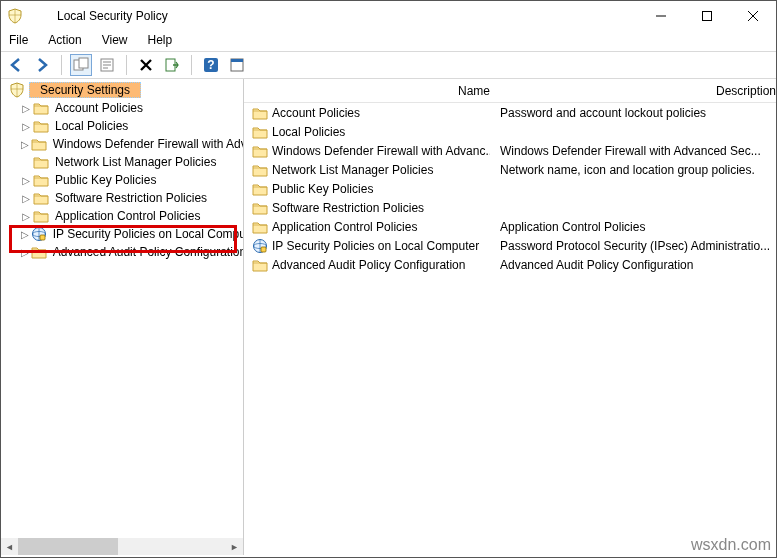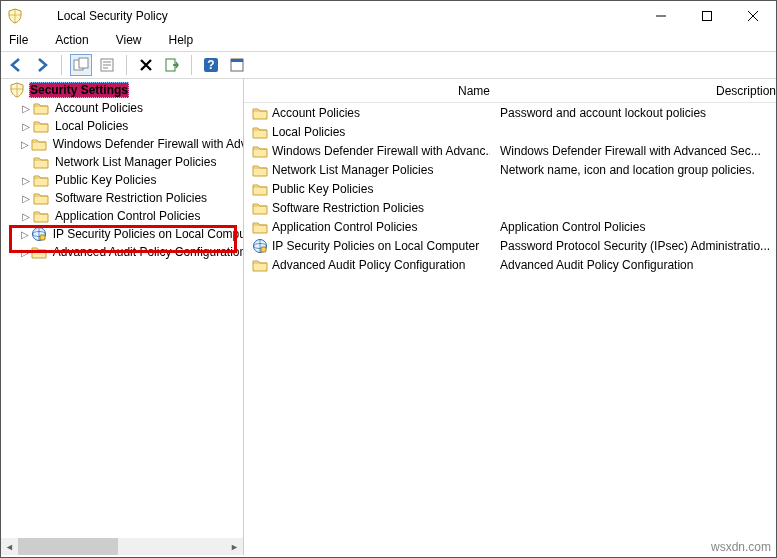--- a/index.html
+++ b/index.html
@@ -2,47 +2,47 @@
 <html><head>
 <meta charset="utf-8">
 <style>
   * { box-sizing: border-box; font-family: "Segoe UI", Tahoma, sans-serif; font-size: 12px; }
   body { margin: 0; background: #fff; width: 777px; height: 558px; overflow: hidden; border: 1px solid #555; }
   .titlebar { display: flex; align-items: center; height: 30px; padding: 0 0 0 6px; }
   .titlebar .ticon { width: 16px; height: 16px; margin-right: 6px; }
   .titlebar .title { flex: 1; margin-left: 28px; }
   .titlebar .winbtns { display: flex; }
   .titlebar .winbtn { width: 46px; height: 30px; display: flex; align-items: center; justify-content: center; }
-  .menubar { display: flex; gap: 27px; padding: 2px 8px 4px 8px; }
+  .menubar { display: flex; gap: 20px; padding: 2px 8px 4px 8px; }
   .menubar .mitem { }
   .toolbar { display: flex; align-items: center; gap: 4px; padding: 2px 4px; border-top: 1px solid #d9d9d9; border-bottom: 1px solid #d9d9d9; height: 28px; }
   .toolbar .sep { width: 1px; height: 20px; background: #ccc; margin: 0 4px; }
   .toolbar .tbtn { width: 22px; height: 22px; display: flex; align-items: center; justify-content: center; }
   .body { display: flex; height: calc(558px - 30px - 22px - 28px - 2px); }
   .treepane { width: 243px; border-right: 1px solid #ccc; overflow: hidden; position: relative; }
   .listpane { flex: 1; }
   .treeroot { padding: 2px 0 0 2px; }
   .trow { display: flex; align-items: center; height: 18px; white-space: nowrap; padding-left: 4px; }
-  .trow.selected .tlabel { background: #be185d; border: 1px dotted #99d1ff; padding: 0 0; font-weight: bold; }
+  .trow.selected .tlabel { background: #fdba74; border: 1px dotted #99d1ff; padding: 0 10px; }
   .tlabel { padding: 0 2px; }
   .arrow { width: 10px; display: inline-flex; justify-content: center; color: #666; font-size: 10px; }
   .ficon { width: 16px; height: 16px; margin: 0 4px 0 2px; flex: none; }
   .childrow { padding-left: 18px; }
   .redbox { position: absolute; border: 3px solid #d80000; left: 8px; top: 146px; width: 228px; height: 28px; pointer-events: none; }
   .listhdr { display: flex; border-bottom: 1px solid #e5e5e5; height: 24px; align-items: center; }
   .listhdr .col { padding-left: 10px; text-align: right; }
   .col-name { width: 246px; }
   .col-desc { flex: 1; }
   .lrow { display: flex; align-items: center; height: 19px; }
   .lrow .cell1 { width: 246px; display: flex; align-items: center; padding-left: 6px; white-space: nowrap; overflow: hidden; text-overflow: ellipsis; }
   .lrow .cell2 { flex: 1; padding-left: 10px; white-space: nowrap; overflow: hidden; text-overflow: ellipsis; }
   .scrollbar { position: absolute; bottom: 0; left: 0; right: 0; height: 17px; background: #f0f0f0; display: flex; align-items: center; }
   .scrollbar .sbb { width: 17px; height: 17px; background: #f0f0f0; display: flex; align-items: center; justify-content: center; color: #606060; font-size: 9px; }
   .scrollbar .thumb { width: 100px; height: 17px; background: #cdcdcd; margin-left: 0; }
-  .watermark { position: absolute; right: 6px; bottom: 4px; color: #888; font-size: 12px; }
+  .watermark { position: absolute; right: 6px; bottom: 4px; color: #888; font-size: 16px; }
   svg { display: block; }
 </style>
 </head>
 <body>
 
 <svg width="0" height="0" style="position:absolute">
   <defs>
     <g id="i-folder">
       <path d="M1 4 h5 l2 2 h7 v8 h-14 z" fill="#ffe9a6" stroke="#caa33a" stroke-width="1"></path>
       <path d="M1 6 h14" stroke="#caa33a" stroke-width="0.7"></path>

